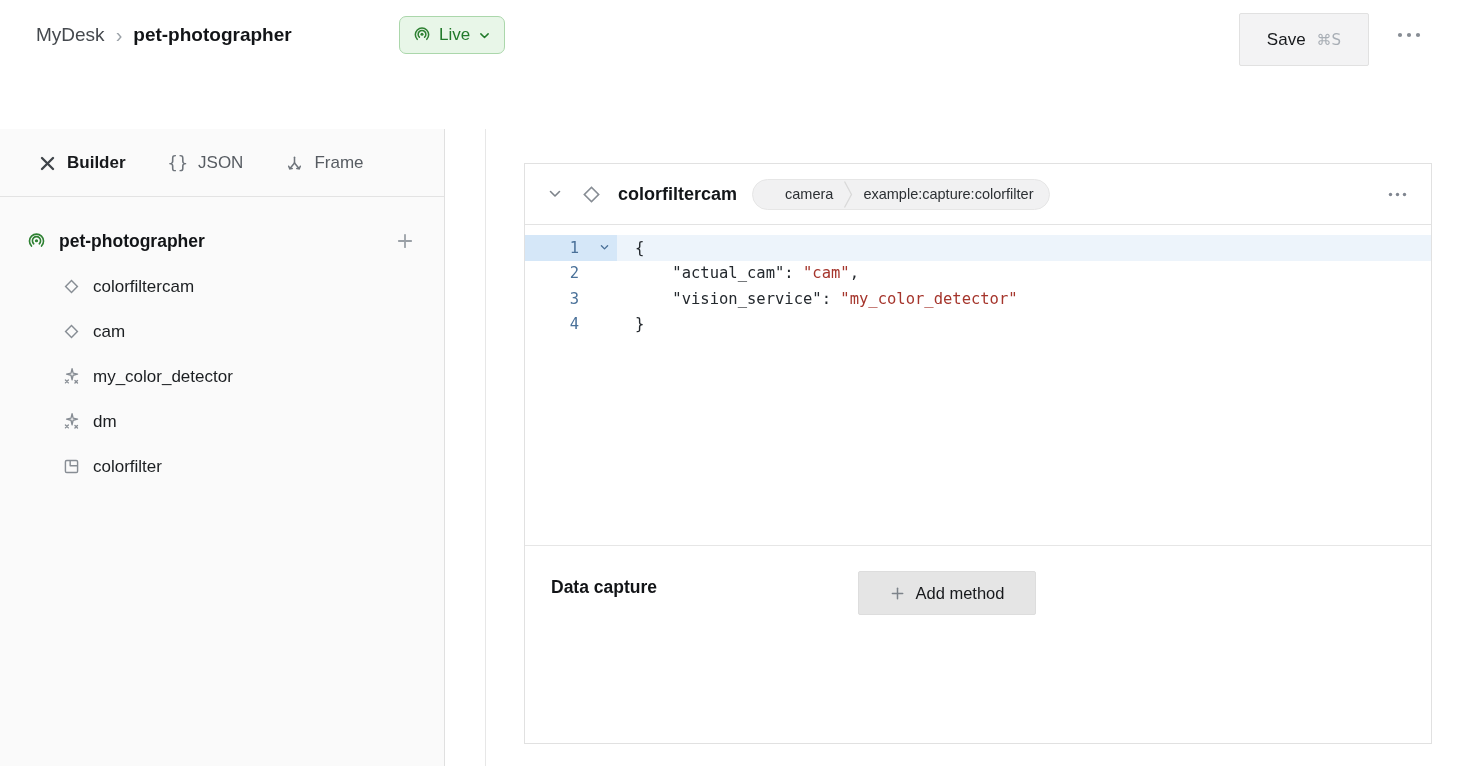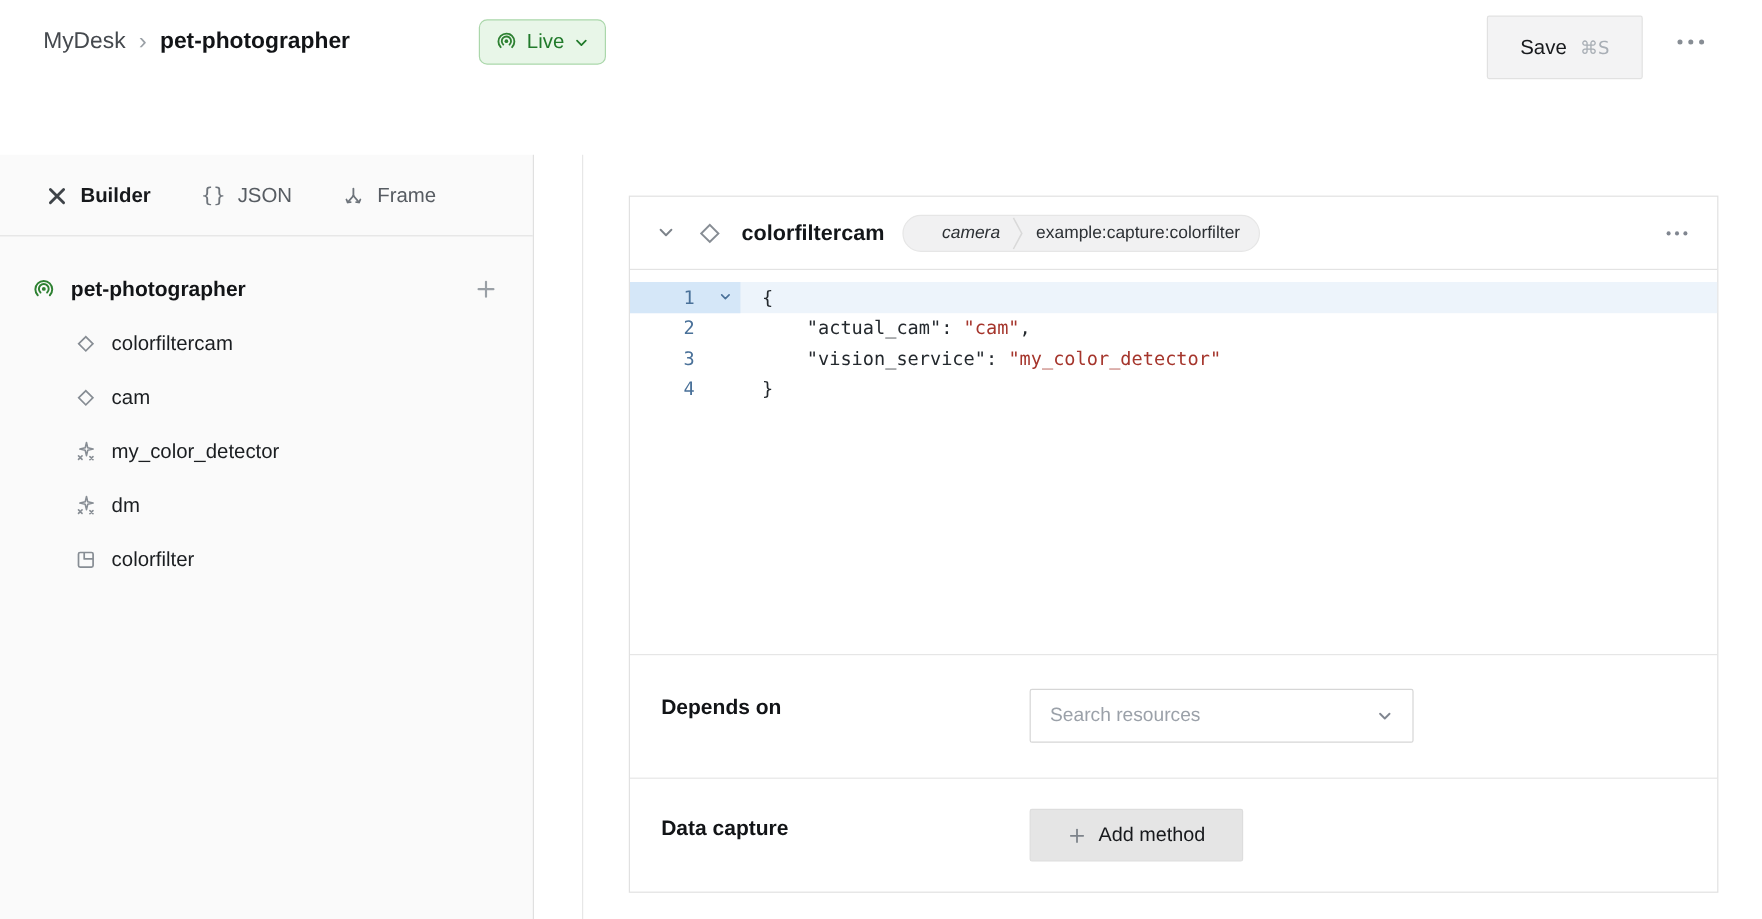--- a/index.html
+++ b/index.html
@@ -83,21 +83,21 @@
     display:flex; align-items:center; padding:0 22px;
   }
   .collapse-chevron { color:#7d838a; cursor:pointer; }
   .hdr-diamond { color:#878d94; margin-left:17px; }
   .card-title { font-size:18px; font-weight:bold; color:#131619; margin-left:15px; }
   .tag-pill {
     margin-left:15px; height:31px; display:flex; align-items:center;
     background:#f1f1f2; border:1px solid #e6e6e6; border-radius:16px;
   }
   .tag-pill .seg { font-size:14.5px; color:#2c3034; }
-  .seg-type { padding:0 9px 0 32px;font-style:italic; }
+  .seg-type { padding:0 9px 0 32px; }
   .seg-model { padding:0 16px 0 9px; }
   .pill-divider { color:#d9d9d9; }
   .card-menu { margin-left:auto; color:#808690; cursor:pointer; padding:6px 2px; }
 
   
   .editor {
     height:320px; padding-top:10px; cursor:text;
     font-family:"DejaVu Sans Mono", monospace; font-size:15.5px;
   }
   .ed-row { display:flex; height:25.5px; align-items:center; }
@@ -348,31 +348,20 @@
 
         <div class="ed-row">
           <div class="gut">
             <span class="num">4</span>
             <span class="fold"></span>
           </div>
           <div class="code"><span>}</span></div>
         </div>
       </div>
 
-      <div class="section section-depends">
-        <span class="section-label">Depends on</span>
-        <div class="search-select">
-          <span class="select-placeholder">Search resources</span>
-          <span class="select-chevron">
-            <svg width="14" height="14" viewBox="0 0 16 16" fill="none" stroke="currentColor" stroke-width="1.8" stroke-linecap="round" stroke-linejoin="round">
-                <path d="M3.5 5.5 8 10 12.5 5.5"></path>
-              </svg>
-          </span>
-        </div>
-      </div>
 
       <div class="section section-capture">
         <span class="section-label">Data capture</span>
         <div class="add-method-btn">
           <span class="plus-gray">
             <svg width="15" height="15" viewBox="0 0 16 16" fill="none" stroke="currentColor" stroke-width="1.6" stroke-linecap="round">
                 <path d="M8 2.5 V13.5"></path>
                 <path d="M2.5 8 H13.5"></path>
               </svg>
           </span>

